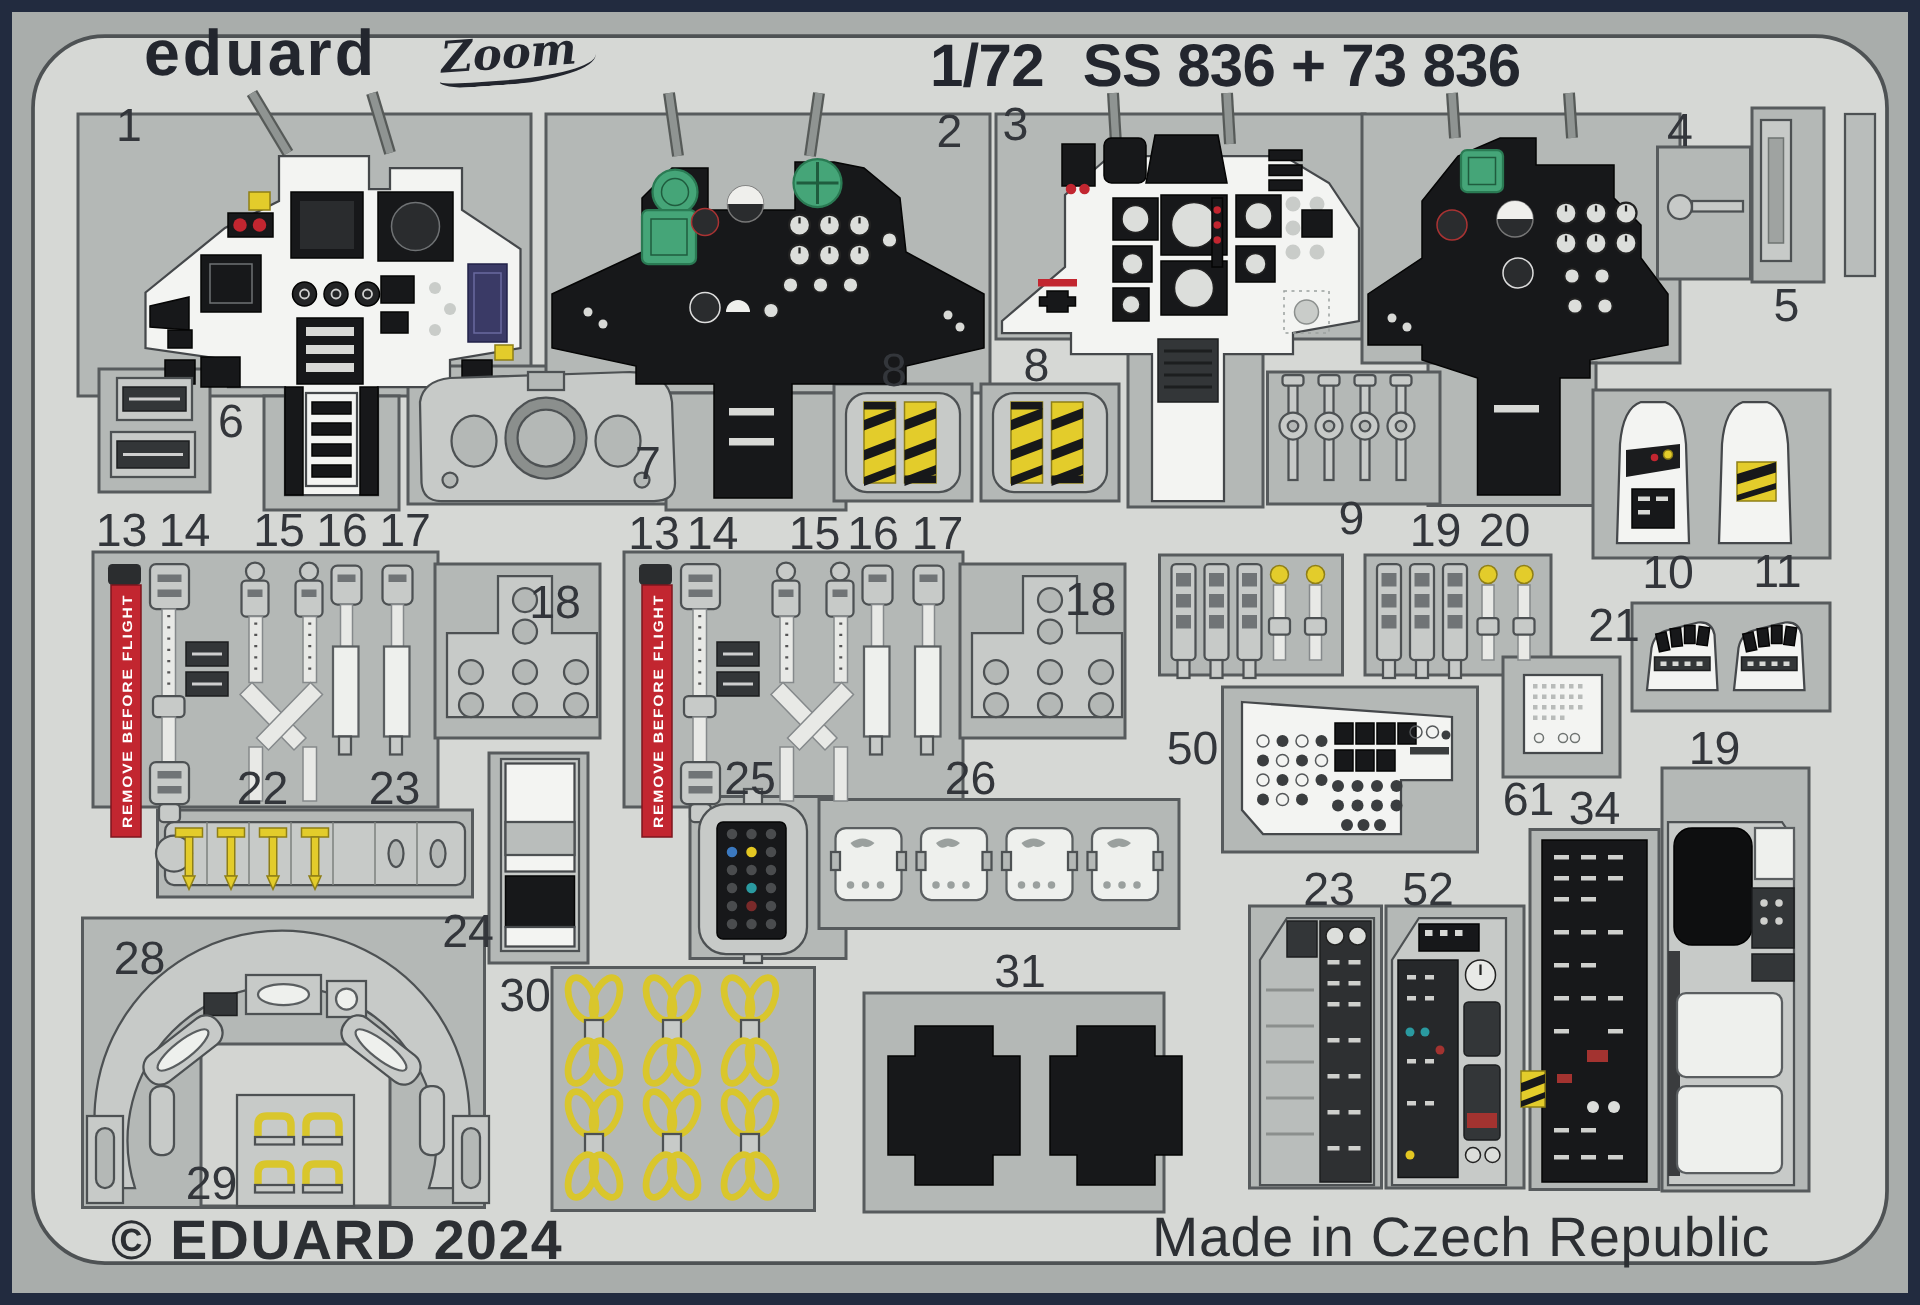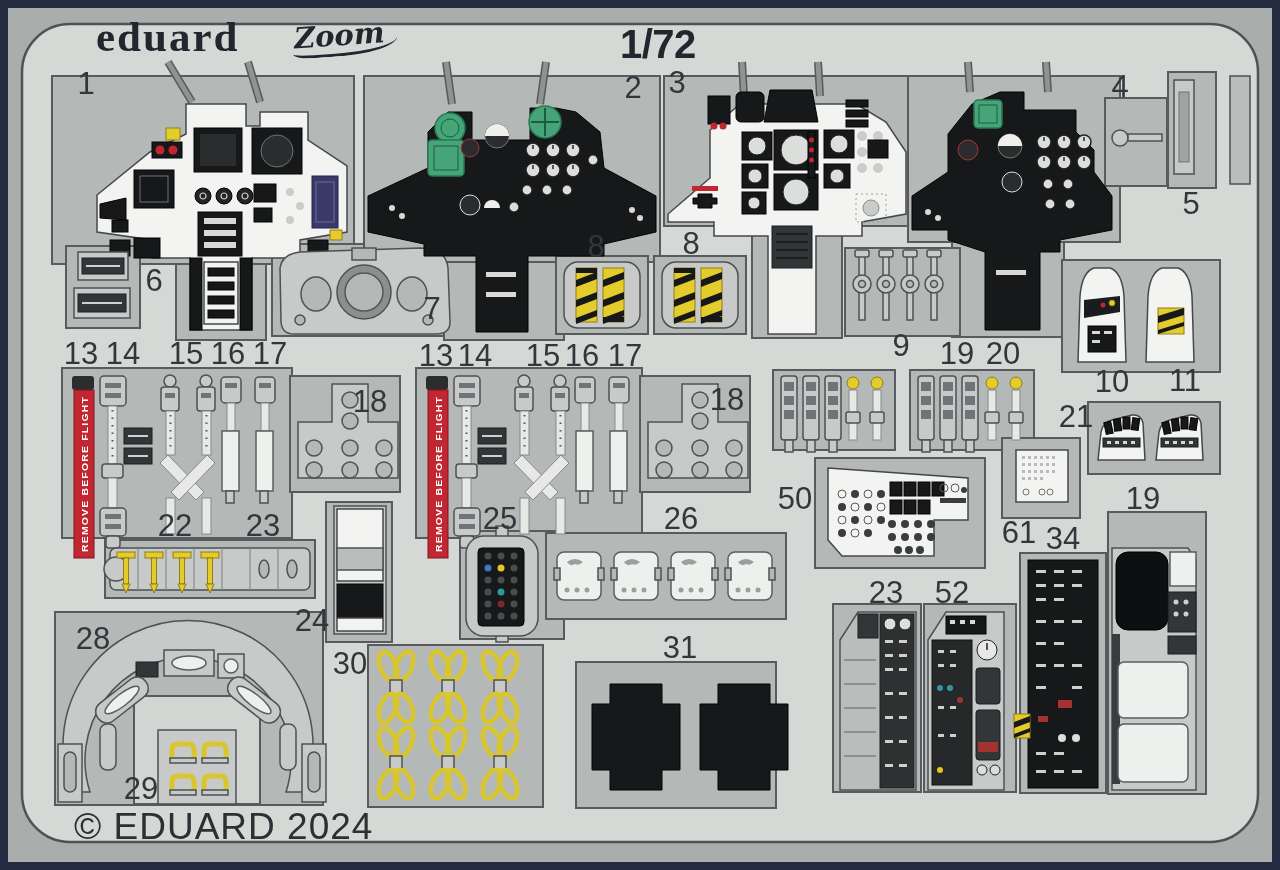--- a/index.html
+++ b/index.html
@@ -29,33 +29,33 @@
   .wspeck{fill:#d8d9d6;}
   .rbf{fill:#ffffff;font-family:"Liberation Sans",sans-serif;font-size:9px;
        letter-spacing:1px;font-weight:bold;}
   .brace{stroke:#8f9492;stroke-width:5;}
   .braceu{stroke:#565a58;stroke-width:8;}
 
   
   .plabel{position:absolute;transform:translate(-50%,-50%);
           font-size:31px;color:#33363b;white-space:nowrap;}
   .hdr-brand{position:absolute;left:96px;top:12px;
-             font-family:Liberation Serif, serif;font-weight:bold;
+             font-family:Liberation Sans, sans-serif;font-weight:bold;
              font-size:43px;color:#23262e;letter-spacing:2px;}
   .hdr-script{position:absolute;left:292px;top:18px;
               font-family:"DejaVu Serif",serif;font-style:italic;font-weight:bold;
               font-size:29px;color:#23262e;transform:rotate(-4deg);
               border-bottom:3px solid #23262e;
               border-radius:0 0 60% 20% / 0 0 16px 5px;
               padding:0 12px 1px 2px;}
   .hdr-title{position:absolute;left:620px;top:22px;width:600px;
              display:flex;gap:26px;align-items:baseline;
              font-weight:bold;font-size:40px;color:#23262e;letter-spacing:-0.5px;}
   .ftr-copy{position:absolute;left:74px;top:806px;font-size:37px;
-            color:#2c2f33;letter-spacing:1px;}
+            color:#2c2f33;letter-spacing:1px;font-weight:bold;}
   .ftr-made{position:absolute;left:768px;top:804px;font-size:37px;
             color:#2c2f33;letter-spacing:0.5px;}
 </style>
 </head>
 <body>
 
 <div class="stage">
 
 <svg width="1280" height="870" viewBox="0 0 1280 870">
 
@@ -804,20 +804,21 @@
     <rect x="1118" y="662" width="70" height="56" rx="6" class="pw2"></rect>
     <rect x="1118" y="724" width="70" height="58" rx="6" class="pw2"></rect>
   </g>
 
 </svg>
 
 <div class="hdr-brand">eduard</div>
 <div class="hdr-script">Zoom</div>
 <div class="hdr-title">
   <span>1/72</span>
+  <span>SS 836 + 73 836</span>
 </div>
 
 <div class="plabel" style="left:86px;top:84px">1</div>
 <div class="plabel" style="left:633px;top:88px">2</div>
 <div class="plabel" style="left:677px;top:83px">3</div>
 <div class="plabel" style="left:1120px;top:87px">4</div>
 <div class="plabel" style="left:1191px;top:204px">5</div>
 <div class="plabel" style="left:154px;top:281px">6</div>
 <div class="plabel" style="left:432px;top:309px">7</div>
 <div class="plabel" style="left:596px;top:247px">8</div>
@@ -837,27 +838,28 @@
 <div class="plabel" style="left:582px;top:356px">16</div>
 <div class="plabel" style="left:625px;top:356px">17</div>
 <div class="plabel" style="left:727px;top:400px">18</div>
 <div class="plabel" style="left:957px;top:354px">19</div>
 <div class="plabel" style="left:1003px;top:354px">20</div>
 <div class="plabel" style="left:1076px;top:417px">21</div>
 <div class="plabel" style="left:175px;top:526px">22</div>
 <div class="plabel" style="left:263px;top:526px">23</div>
 <div class="plabel" style="left:312px;top:621px">24</div>
 <div class="plabel" style="left:500px;top:519px">25</div>
-<div class="plabel" style="left:681px;top:519px">26</div>
+<div class="plabel" style="left:647px;top:519px">26</div>
 <div class="plabel" style="left:795px;top:499px">50</div>
 <div class="plabel" style="left:93px;top:639px">28</div>
 <div class="plabel" style="left:141px;top:789px">29</div>
 <div class="plabel" style="left:350px;top:664px">30</div>
 <div class="plabel" style="left:680px;top:648px">31</div>
 <div class="plabel" style="left:886px;top:593px">23</div>
 <div class="plabel" style="left:952px;top:593px">52</div>
 <div class="plabel" style="left:1063px;top:539px">34</div>
 <div class="plabel" style="left:1143px;top:499px">19</div>
 <div class="plabel" style="left:1019px;top:533px">61</div>
 
 <div class="ftr-copy">© EDUARD 2024</div>
+<div class="ftr-made">Made in Czech Republic</div>
 
 </div>
 
 </body></html>

